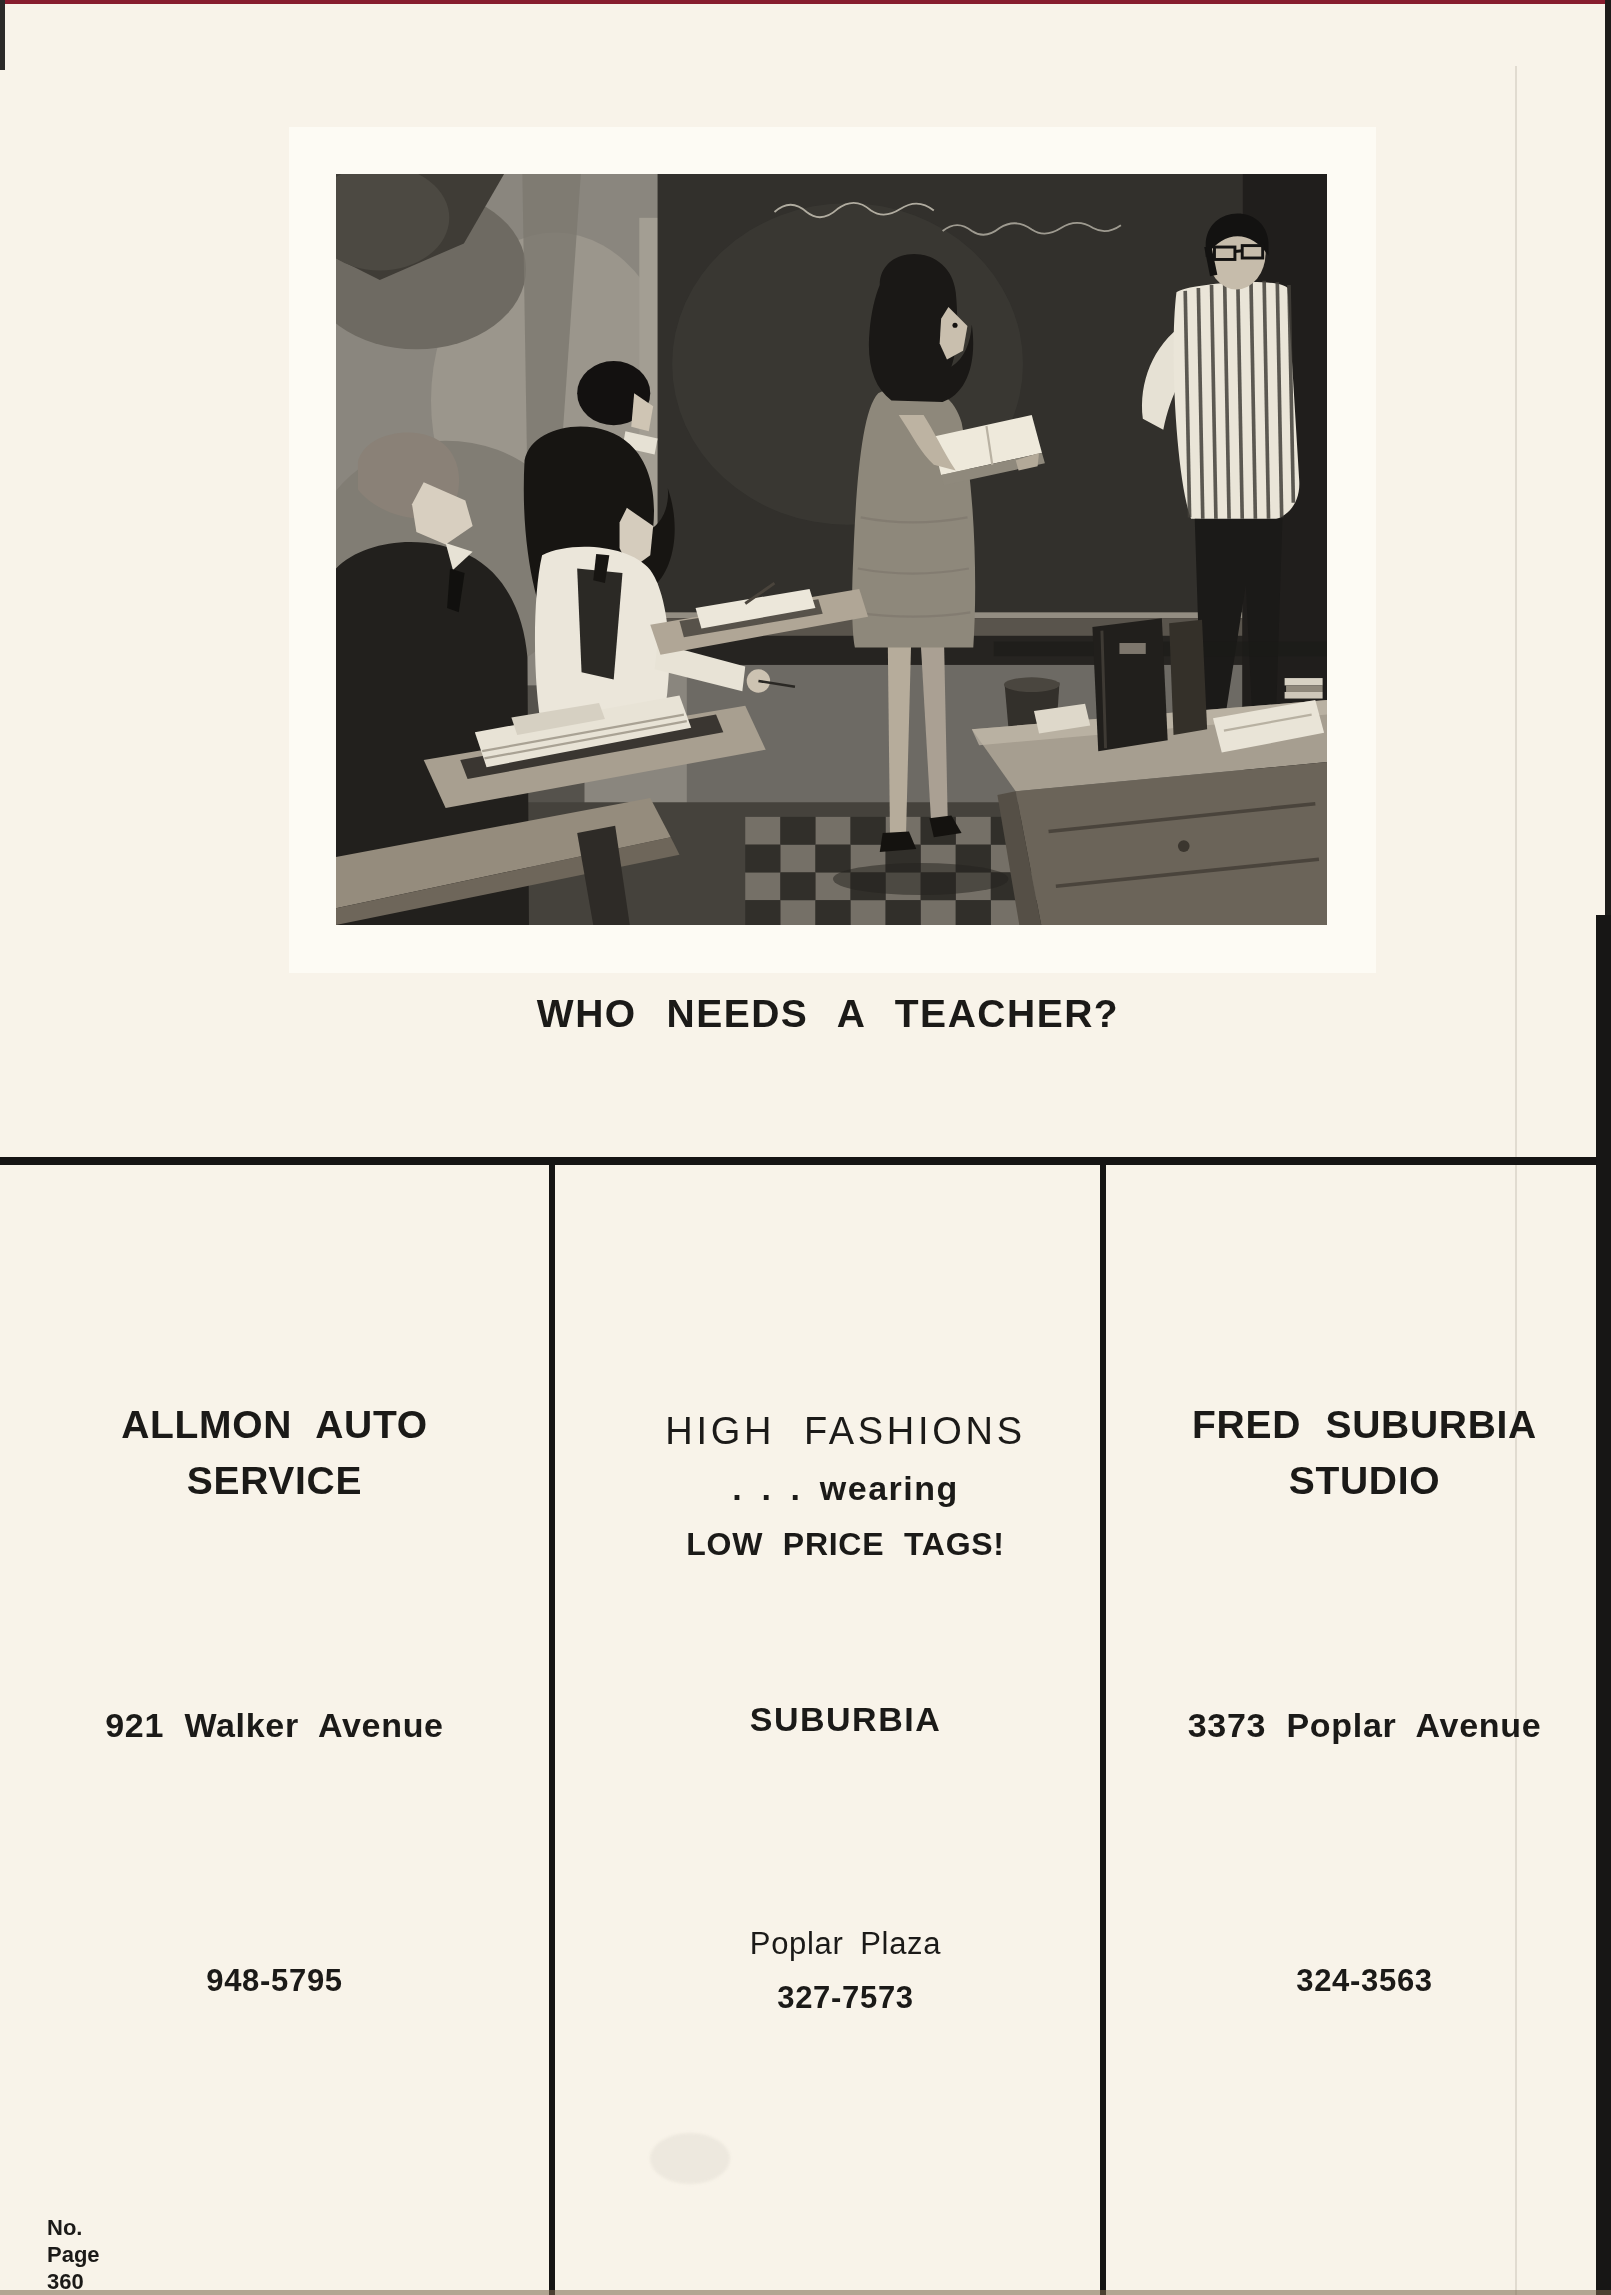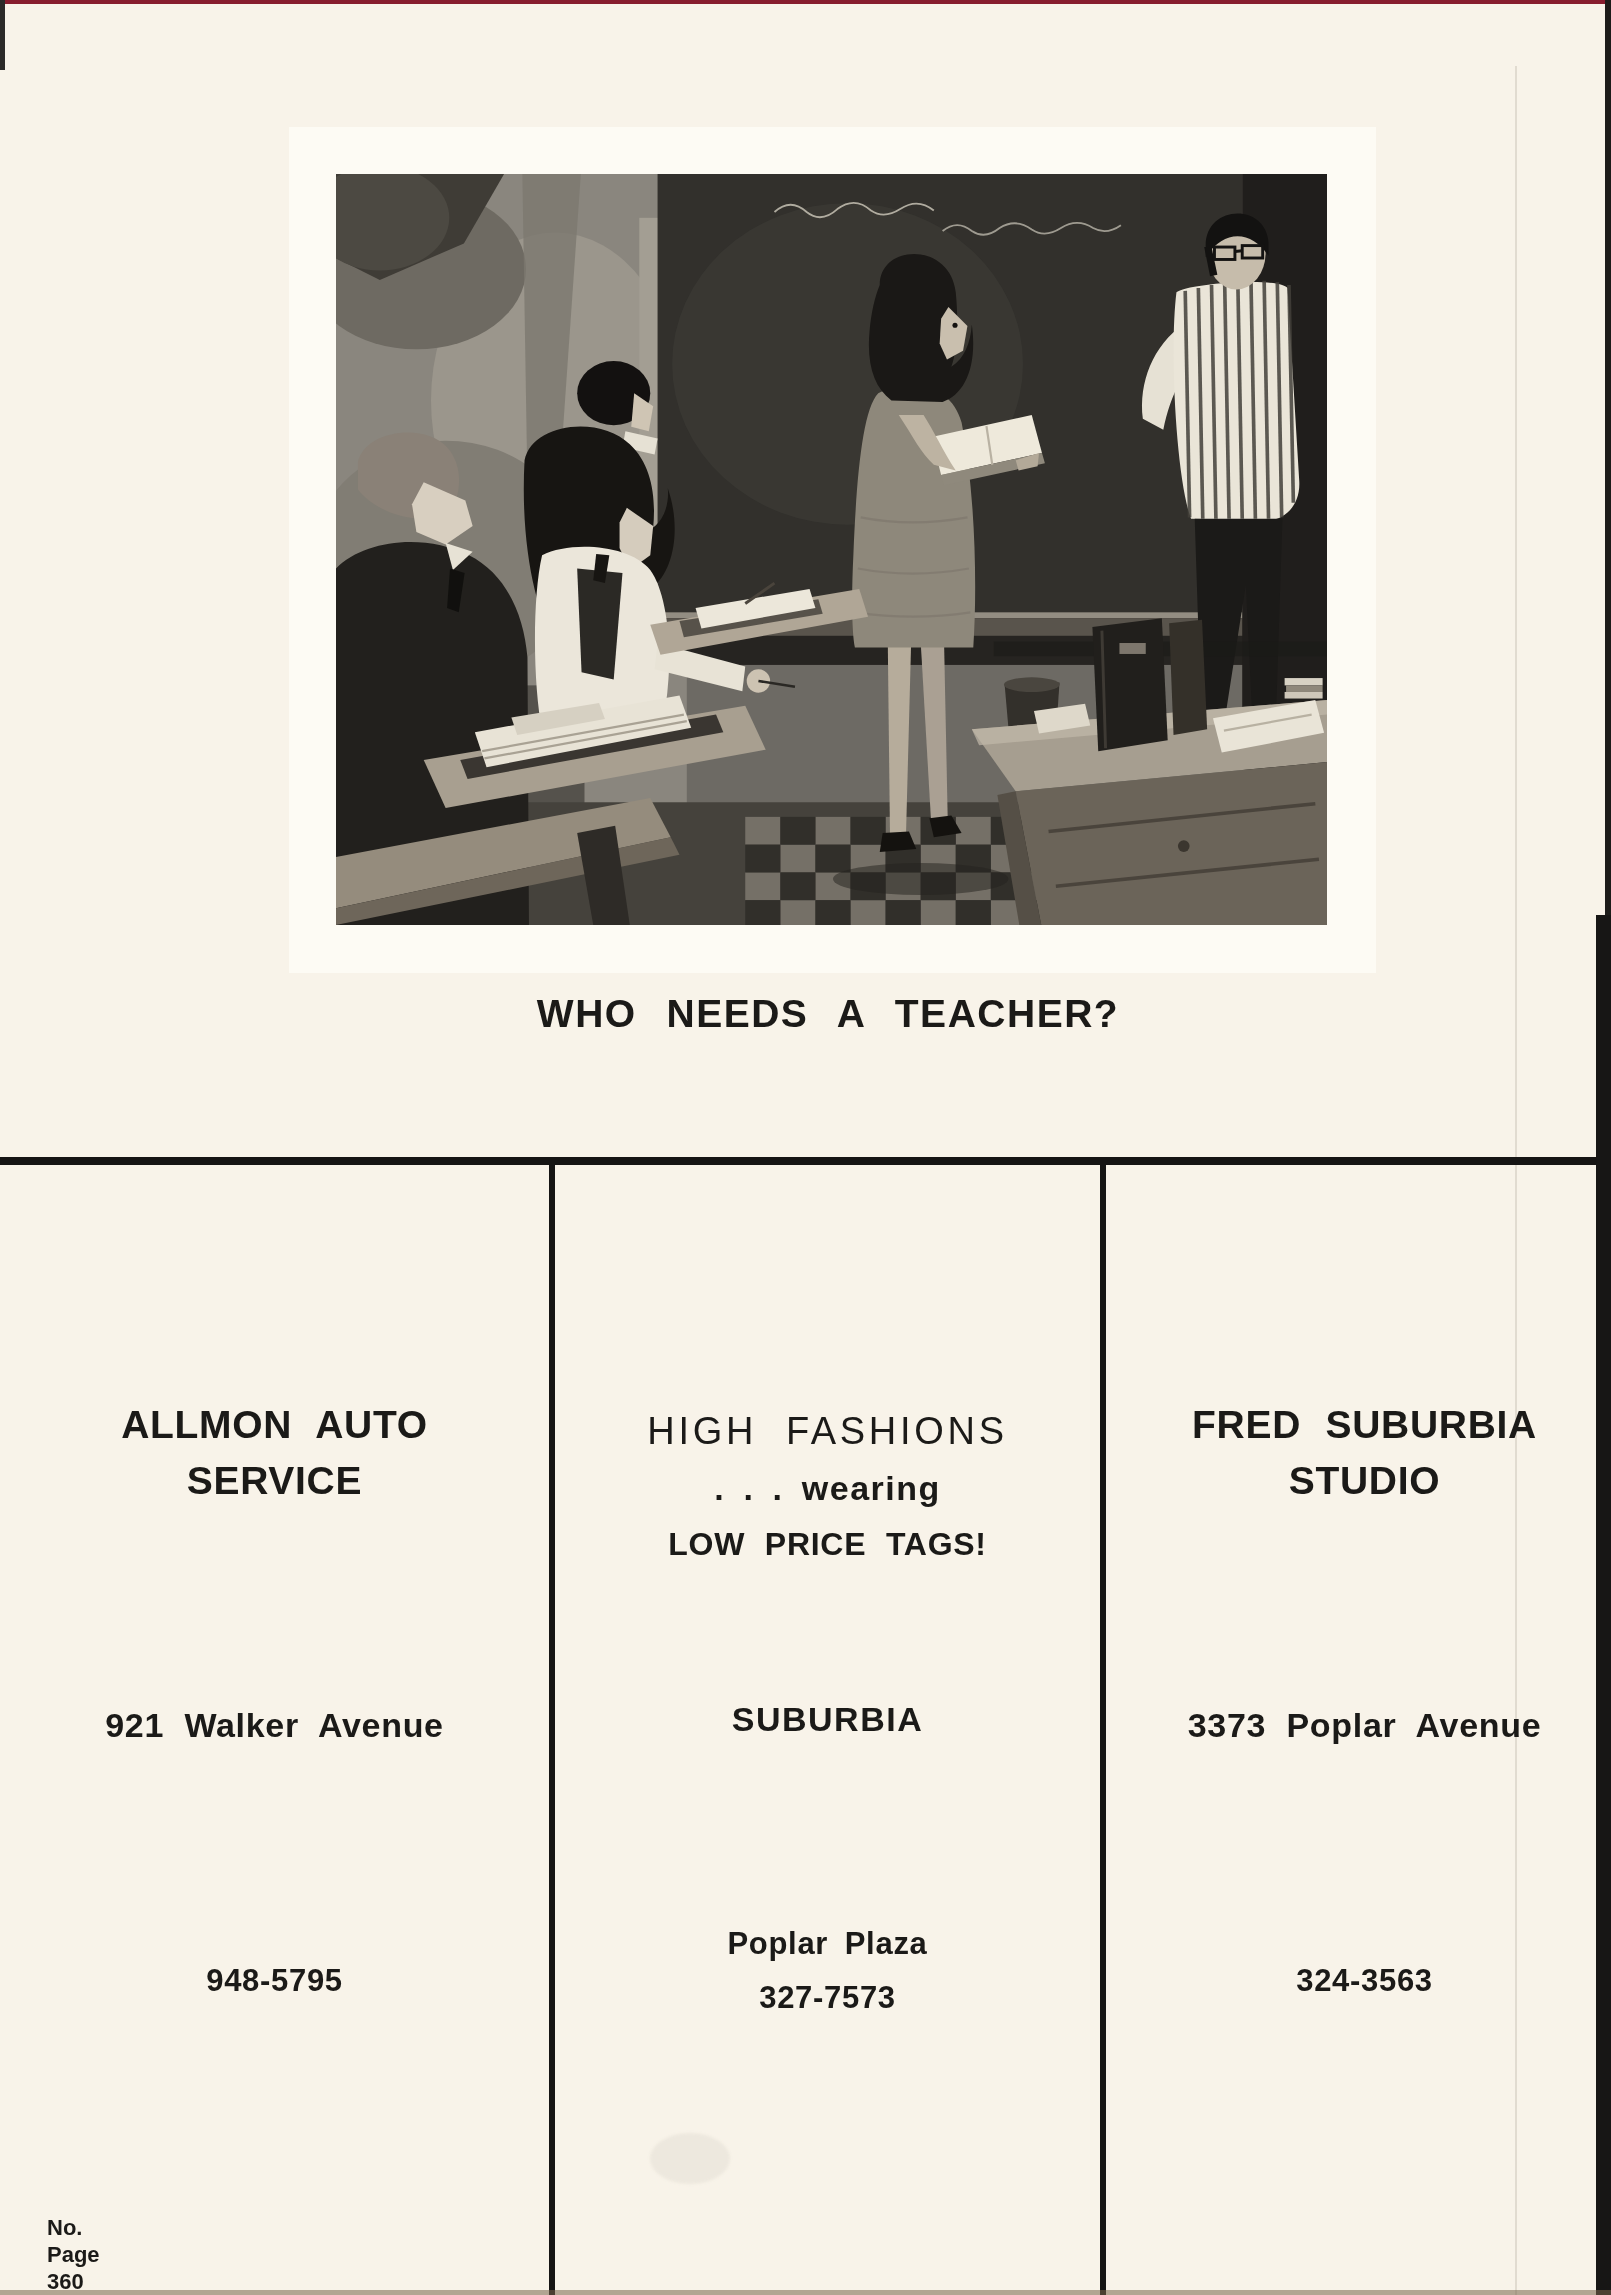--- a/index.html
+++ b/index.html
@@ -29,33 +29,33 @@
     transform:translateX(22px);
   }
   
   .rule-h{left:0;top:1157px;width:1597px;height:8px;background:#161514;}
   .rule-v{top:1165px;width:5.8px;height:1131px;background:#161514;}
   .rule-v1{left:549px;}
   .rule-v2{left:1100px;}
   
   .ad{position:absolute;top:1165px;bottom:0;border-radius:6px;}
   .ad1{left:0;width:549px;}
-  .ad2{left:555px;width:545px;}
+  .ad2{left:555px;width:545px;padding-left:36px;}
   .ad3{left:1105px;width:490px;padding-left:29px;box-sizing:border-box;}
   .ad > div{position:absolute;left:0;width:100%;text-align:center;}
   .ad3 > div{padding-left:29px;box-sizing:border-box;}
   .ad-name{top:232px;}
   .ad-name .nm{font-size:39px;font-weight:700;letter-spacing:0.7px;word-spacing:13px;line-height:56px;}
   .ad2 .ad-name{top:237px;}
   .light-line{font-size:38px;font-weight:400;letter-spacing:3.7px;word-spacing:14.6px;line-height:58px;}
   .mid-line{font-size:34px;font-weight:700;letter-spacing:1.5px;word-spacing:7.3px;line-height:56px;}
   .big-line{font-size:32px;font-weight:700;letter-spacing:0.7px;word-spacing:10.2px;line-height:57px;}
   .ad-address{top:541px;font-size:34px;font-weight:700;letter-spacing:0.7px;word-spacing:10.2px;}
   .ad2 .ad-address{top:535px;font-size:34px;font-weight:700;letter-spacing:1.5px;}
-  .ad-location{top:761px;font-size:31px;font-weight:700;letter-spacing:0.7px;word-spacing:7.3px;}
+  .ad-location{top:761px;font-size:31px;font-weight:400;letter-spacing:0.7px;word-spacing:7.3px;}
   .ad-phone{top:798px;font-size:31px;font-weight:700;letter-spacing:0.7px;}
   .ad2 .ad-phone{top:815px;}
   
   .footer{left:47px;top:2214px;font-size:22px;font-weight:700;line-height:27px;}
 </style>
 </head>
 <body>
 
 <div>
 

